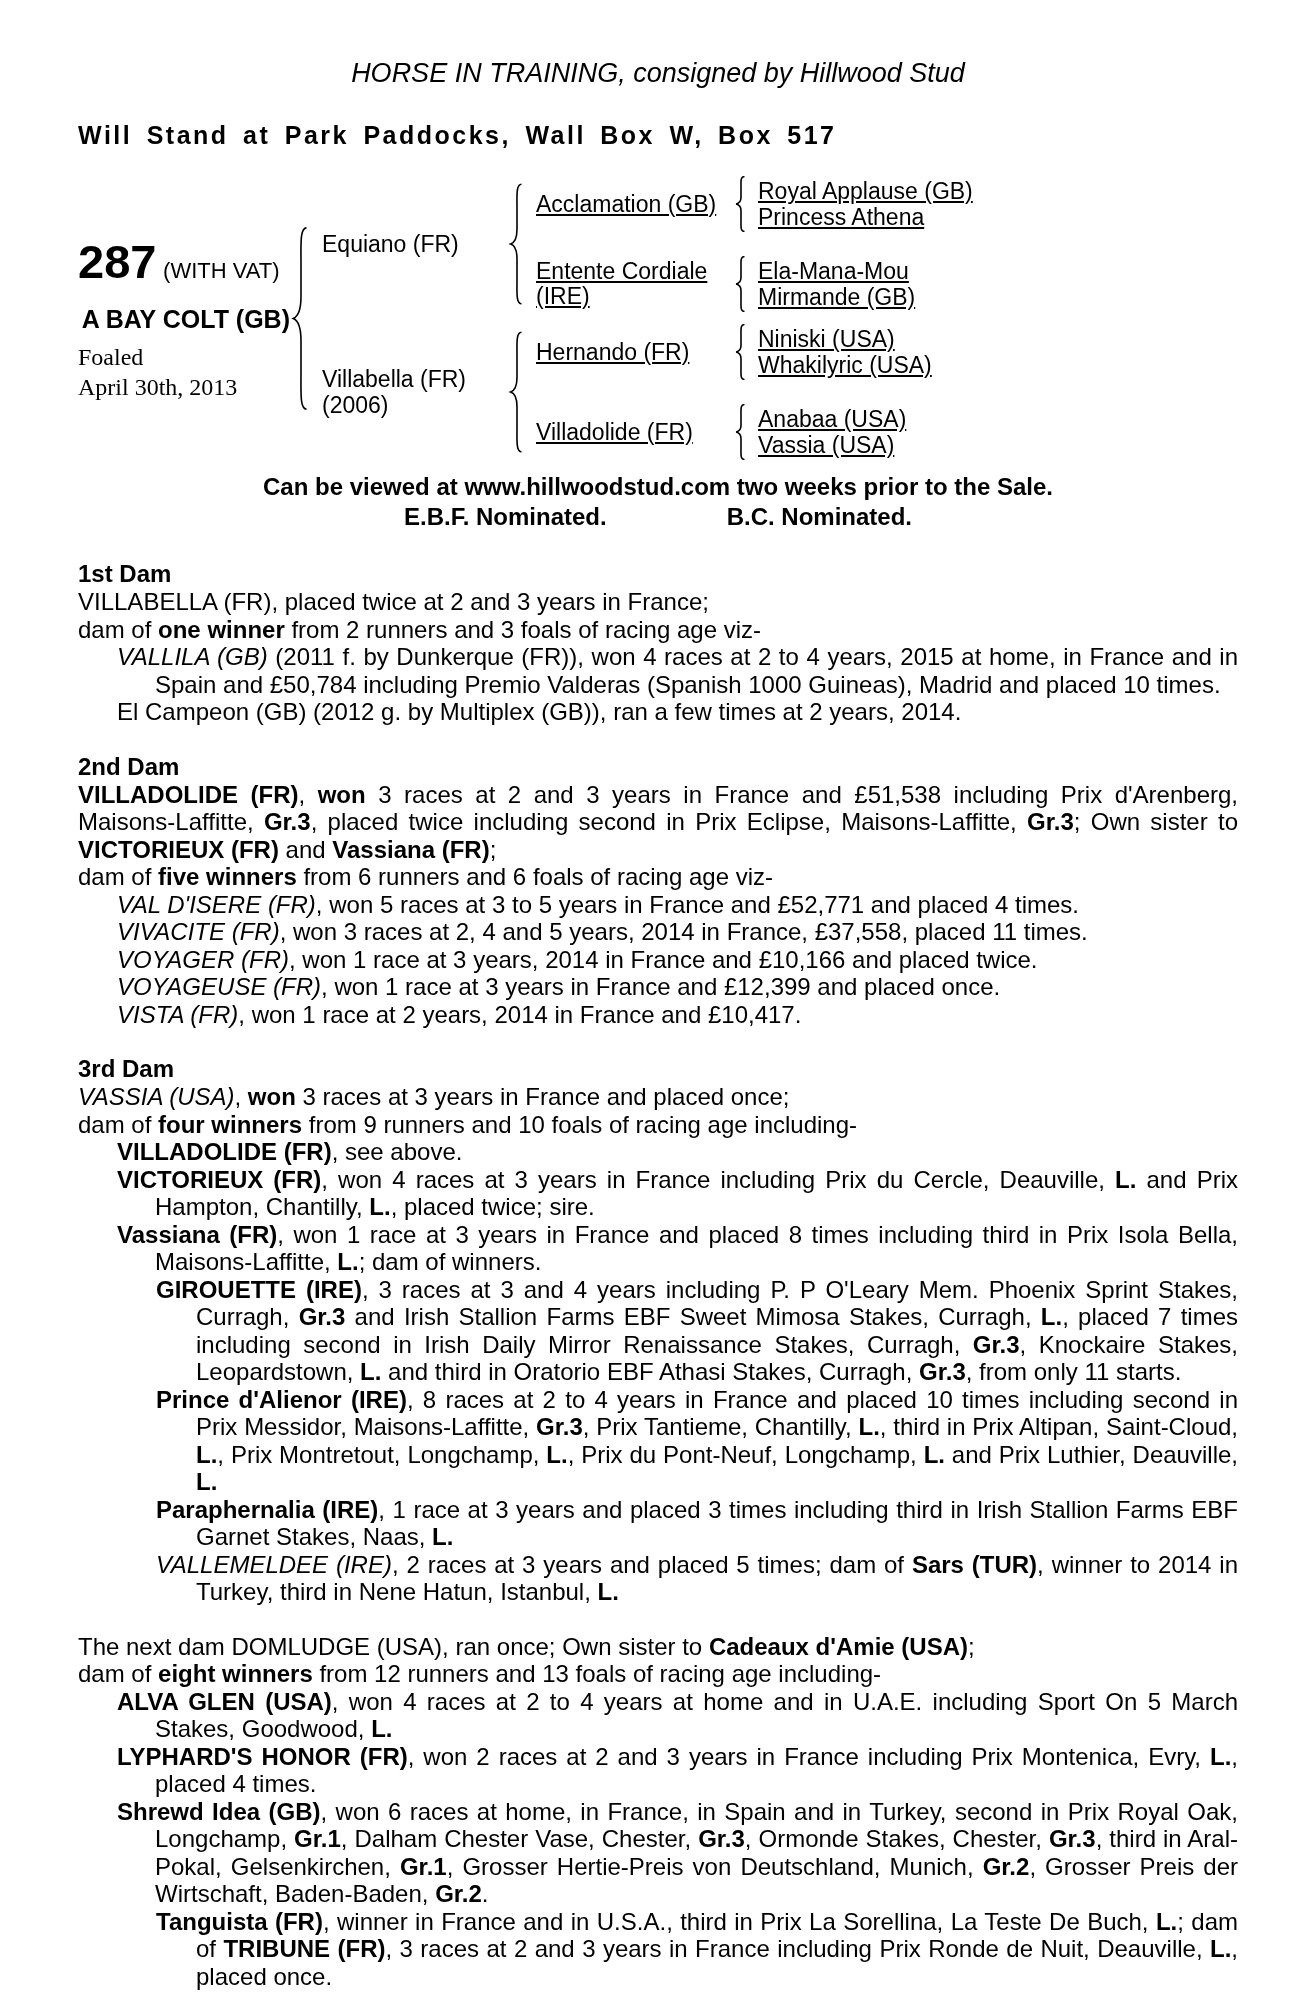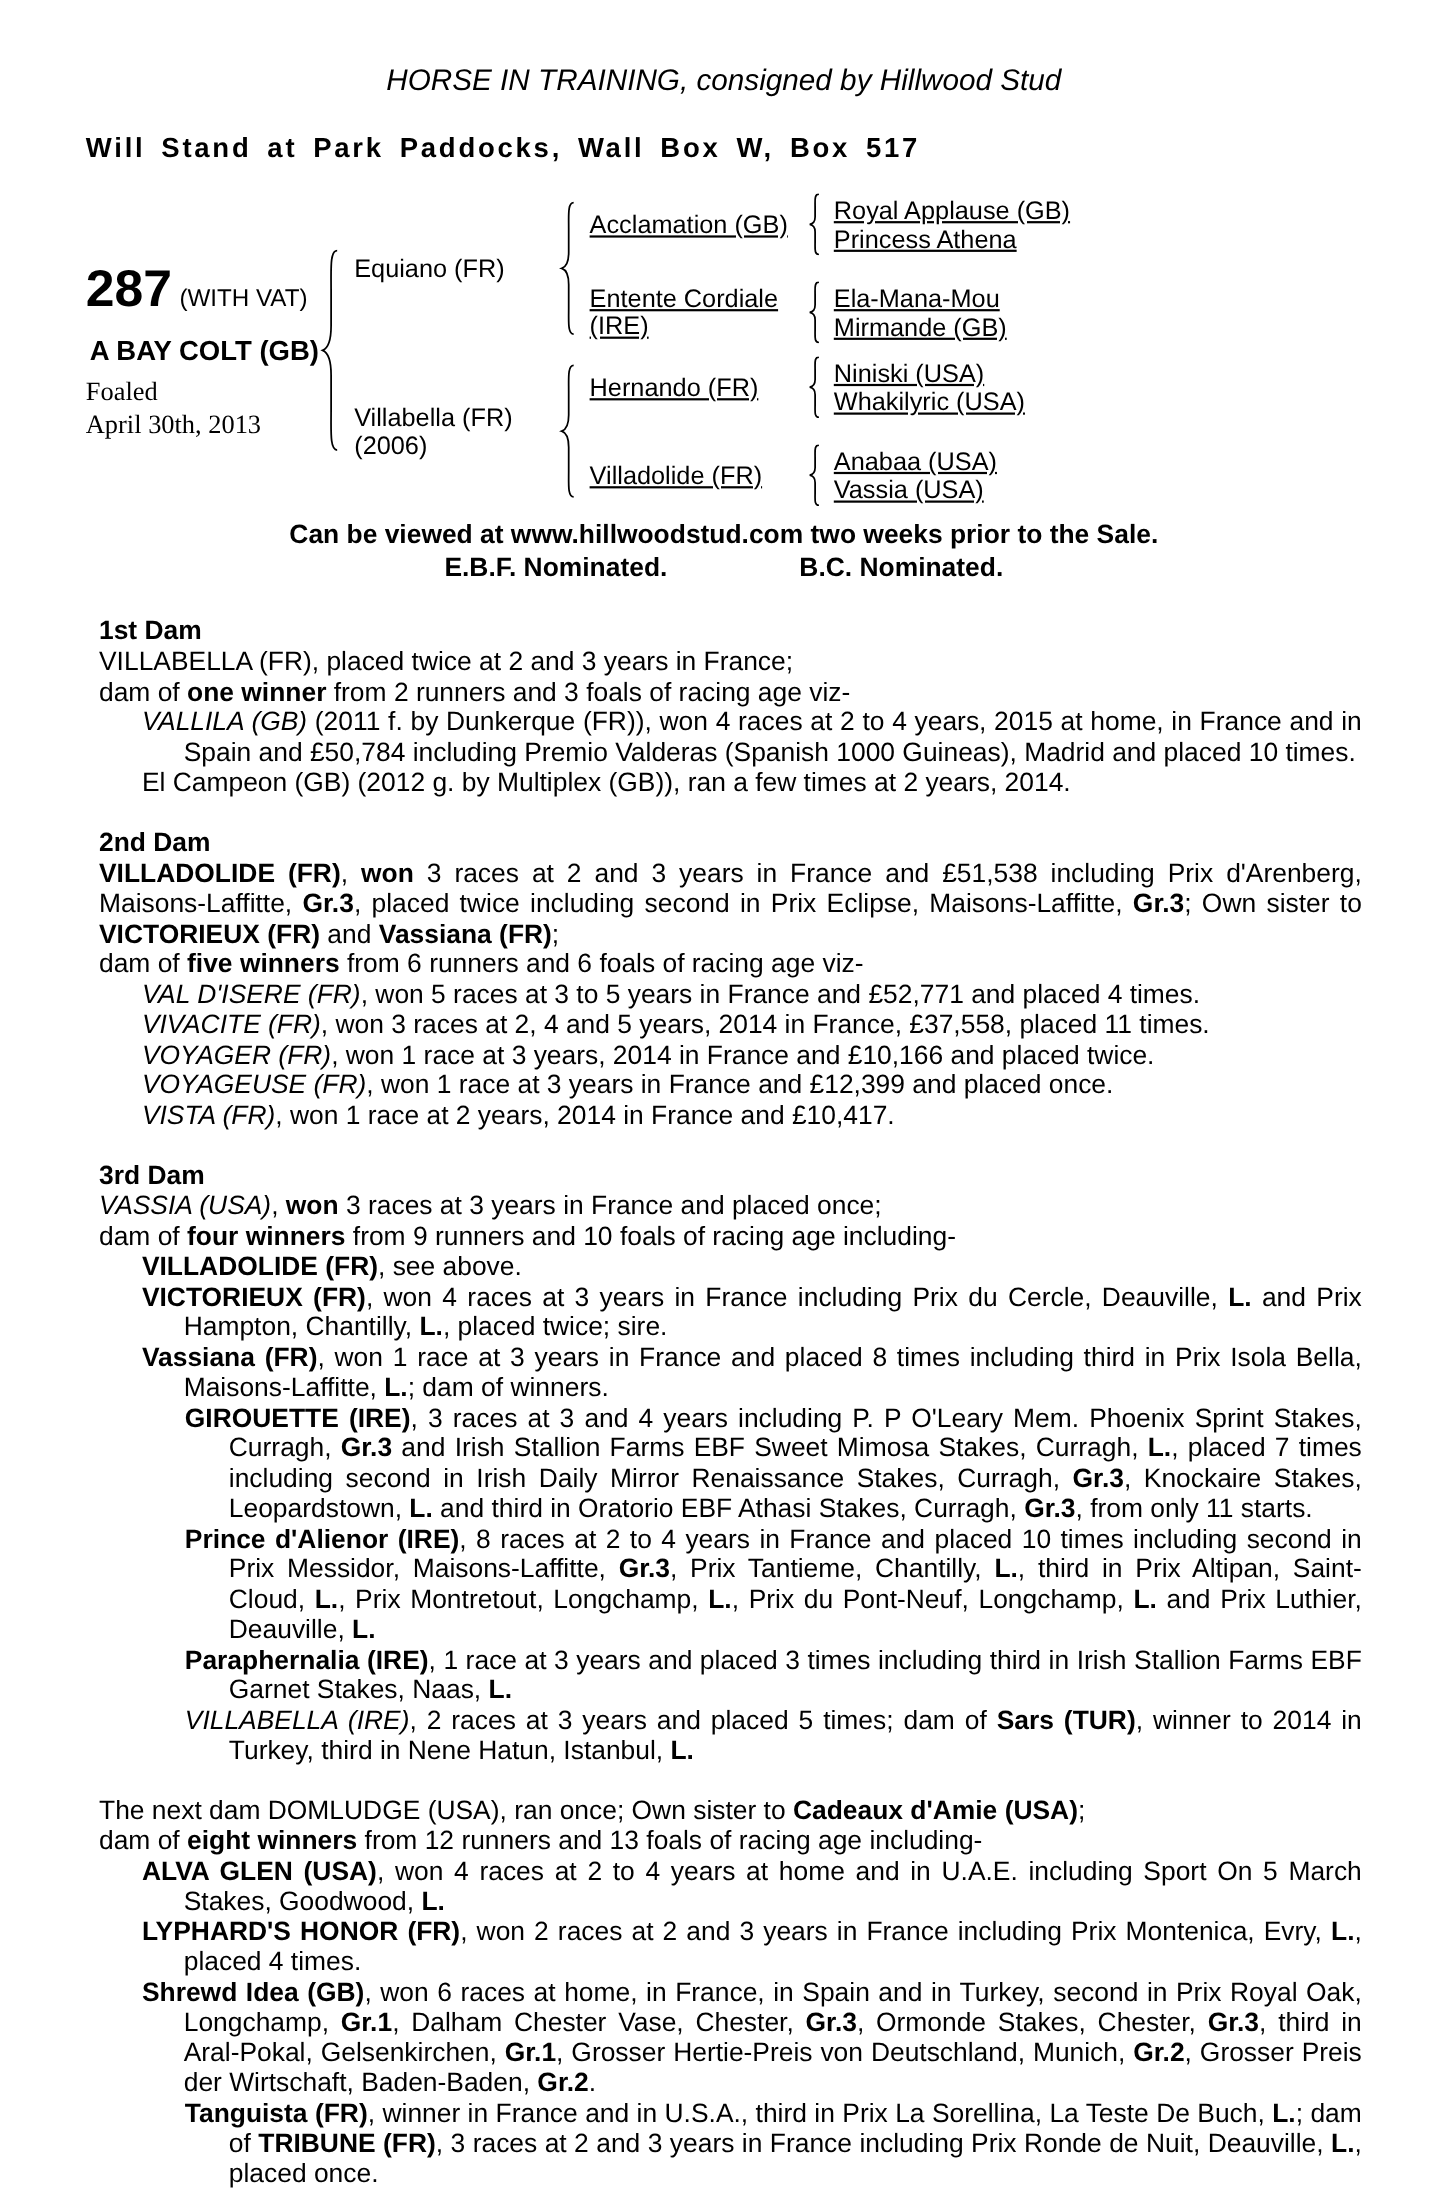--- a/index.html
+++ b/index.html
@@ -61,21 +61,21 @@
     display: flex;
     justify-content: center;
     gap: 120px;
     font-weight: bold;
     font-size: 24px;
     line-height: 30px;
   }
 
   
   .dam-sections { margin-top: 28px; }
-  .dam-section { margin-top: 27px; margin-left: 12px; }
+  .dam-section { margin-top: 27px; }
   .dam-section:first-child { margin-top: 0; }
   .dam-heading { font-weight: bold; font-size: 24px; line-height: 28px; }
   .para {
     margin: 0;
     font-size: 24px;
     line-height: 27.5px;
     text-align: justify;
   }
   .ind1 { padding-left: 77px; text-indent: -38px; }
   .ind2 { padding-left: 118px; text-indent: -40px; }
@@ -218,21 +218,21 @@
       <section class="dam-section">
         <div class="dam-heading">3rd Dam</div>
         <p class="para"><span class="i">VASSIA (USA)</span><span>, </span><span class="b">won</span><span> 3 races at 3 years in France and placed once;</span></p>
         <p class="para"><span>dam of </span><span class="b">four winners</span><span> from 9 runners and 10 foals of racing age including-</span></p>
         <p class="para ind1"><span class="b">VILLADOLIDE (FR)</span><span>, see above.</span></p>
         <p class="para ind1"><span class="b">VICTORIEUX (FR)</span><span>, won 4 races at 3 years in France including Prix du Cercle, Deauville, </span><span class="b">L.</span><span> and Prix Hampton, Chantilly, </span><span class="b">L.</span><span>, placed twice; sire.</span></p>
         <p class="para ind1"><span class="b">Vassiana (FR)</span><span>, won 1 race at 3 years in France and placed 8 times including third in Prix Isola Bella, Maisons-Laffitte, </span><span class="b">L.</span><span>; dam of winners.</span></p>
         <p class="para ind2"><span class="b">GIROUETTE (IRE)</span><span>, 3 races at 3 and 4 years including P. P O'Leary Mem. Phoenix Sprint Stakes, Curragh, </span><span class="b">Gr.3</span><span> and Irish Stallion Farms EBF Sweet Mimosa Stakes, Curragh, </span><span class="b">L.</span><span>, placed 7 times including second in Irish Daily Mirror Renaissance Stakes, Curragh, </span><span class="b">Gr.3</span><span>, Knockaire Stakes, Leopardstown, </span><span class="b">L.</span><span> and third in Oratorio EBF Athasi Stakes, Curragh, </span><span class="b">Gr.3</span><span>, from only 11 starts.</span></p>
         <p class="para ind2"><span class="b">Prince d'Alienor (IRE)</span><span>, 8 races at 2 to 4 years in France and placed 10 times including second in Prix Messidor, Maisons-Laffitte, </span><span class="b">Gr.3</span><span>, Prix Tantieme, Chantilly, </span><span class="b">L.</span><span>, third in Prix Altipan, Saint-Cloud, </span><span class="b">L.</span><span>, Prix Montretout, Longchamp, </span><span class="b">L.</span><span>, Prix du Pont-Neuf, Longchamp, </span><span class="b">L.</span><span> and Prix Luthier, Deauville, </span><span class="b">L.</span></p>
         <p class="para ind2"><span class="b">Paraphernalia (IRE)</span><span>, 1 race at 3 years and placed 3 times including third in Irish Stallion Farms EBF Garnet Stakes, Naas, </span><span class="b">L.</span></p>
-        <p class="para ind2"><span class="i">VILLABELLA (IRE)</span><span>, 2 races at 3 years and placed 5 times; dam of </span><span class="b">Sars (TUR)</span><span>, winner to 2014 in Turkey, third in Nene Hatun, Istanbul, </span><span class="b">L.</span></p>
+        <p class="para ind2"><span class="i">VALLEMELDEE (IRE)</span><span>, 2 races at 3 years and placed 5 times; dam of </span><span class="b">Sars (TUR)</span><span>, winner to 2014 in Turkey, third in Nene Hatun, Istanbul, </span><span class="b">L.</span></p>
       </section>
       <section class="dam-section">
         <p class="para"><span>The next dam DOMLUDGE (USA), ran once; Own sister to </span><span class="b">Cadeaux d'Amie (USA)</span><span>;</span></p>
         <p class="para"><span>dam of </span><span class="b">eight winners</span><span> from 12 runners and 13 foals of racing age including-</span></p>
         <p class="para ind1"><span class="b">ALVA GLEN (USA)</span><span>, won 4 races at 2 to 4 years at home and in U.A.E. including Sport On 5 March Stakes, Goodwood, </span><span class="b">L.</span></p>
         <p class="para ind1"><span class="b">LYPHARD'S HONOR (FR)</span><span>, won 2 races at 2 and 3 years in France including Prix Montenica, Evry, </span><span class="b">L.</span><span>, placed 4 times.</span></p>
         <p class="para ind1"><span class="b">Shrewd Idea (GB)</span><span>, won 6 races at home, in France, in Spain and in Turkey, second in Prix Royal Oak, Longchamp, </span><span class="b">Gr.1</span><span>, Dalham Chester Vase, Chester, </span><span class="b">Gr.3</span><span>, Ormonde Stakes, Chester, </span><span class="b">Gr.3</span><span>, third in Aral-Pokal, Gelsenkirchen, </span><span class="b">Gr.1</span><span>, Grosser Hertie-Preis von Deutschland, Munich, </span><span class="b">Gr.2</span><span>, Grosser Preis der Wirtschaft, Baden-Baden, </span><span class="b">Gr.2</span><span>.</span></p>
         <p class="para ind2"><span class="b">Tanguista (FR)</span><span>, winner in France and in U.S.A., third in Prix La Sorellina, La Teste De Buch, </span><span class="b">L.</span><span>; dam of </span><span class="b">TRIBUNE (FR)</span><span>, 3 races at 2 and 3 years in France including Prix Ronde de Nuit, Deauville, </span><span class="b">L.</span><span>, placed once.</span></p>
       </section>
     </div>

